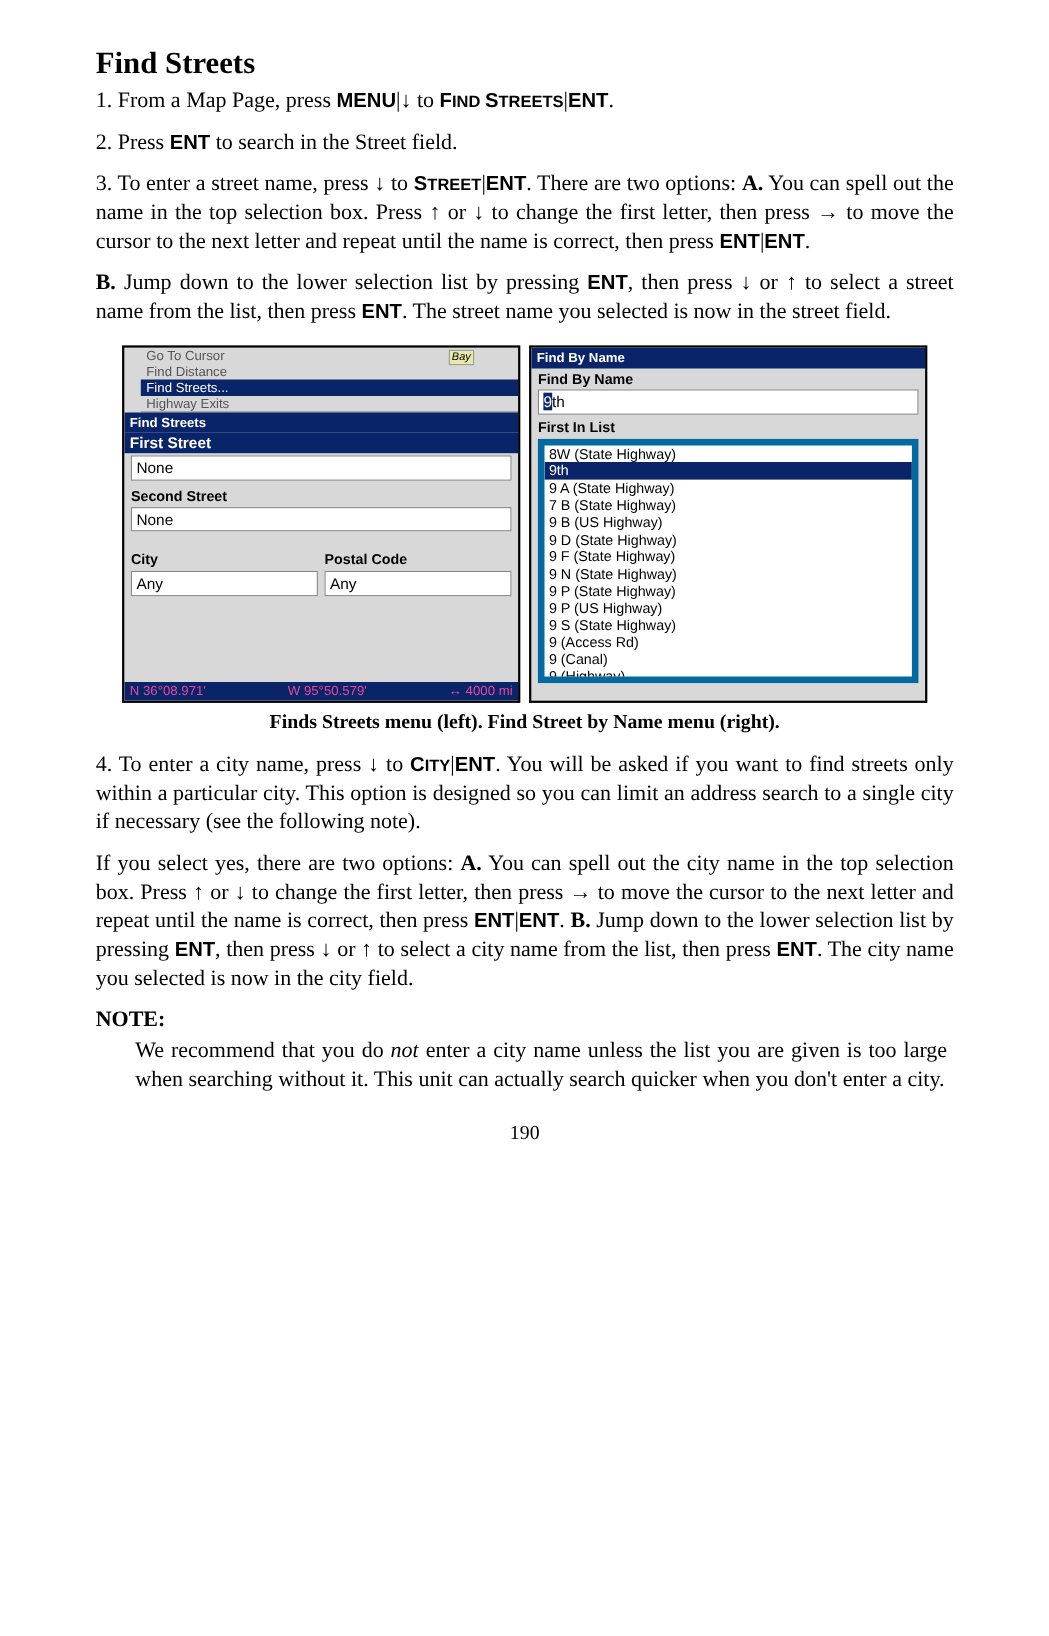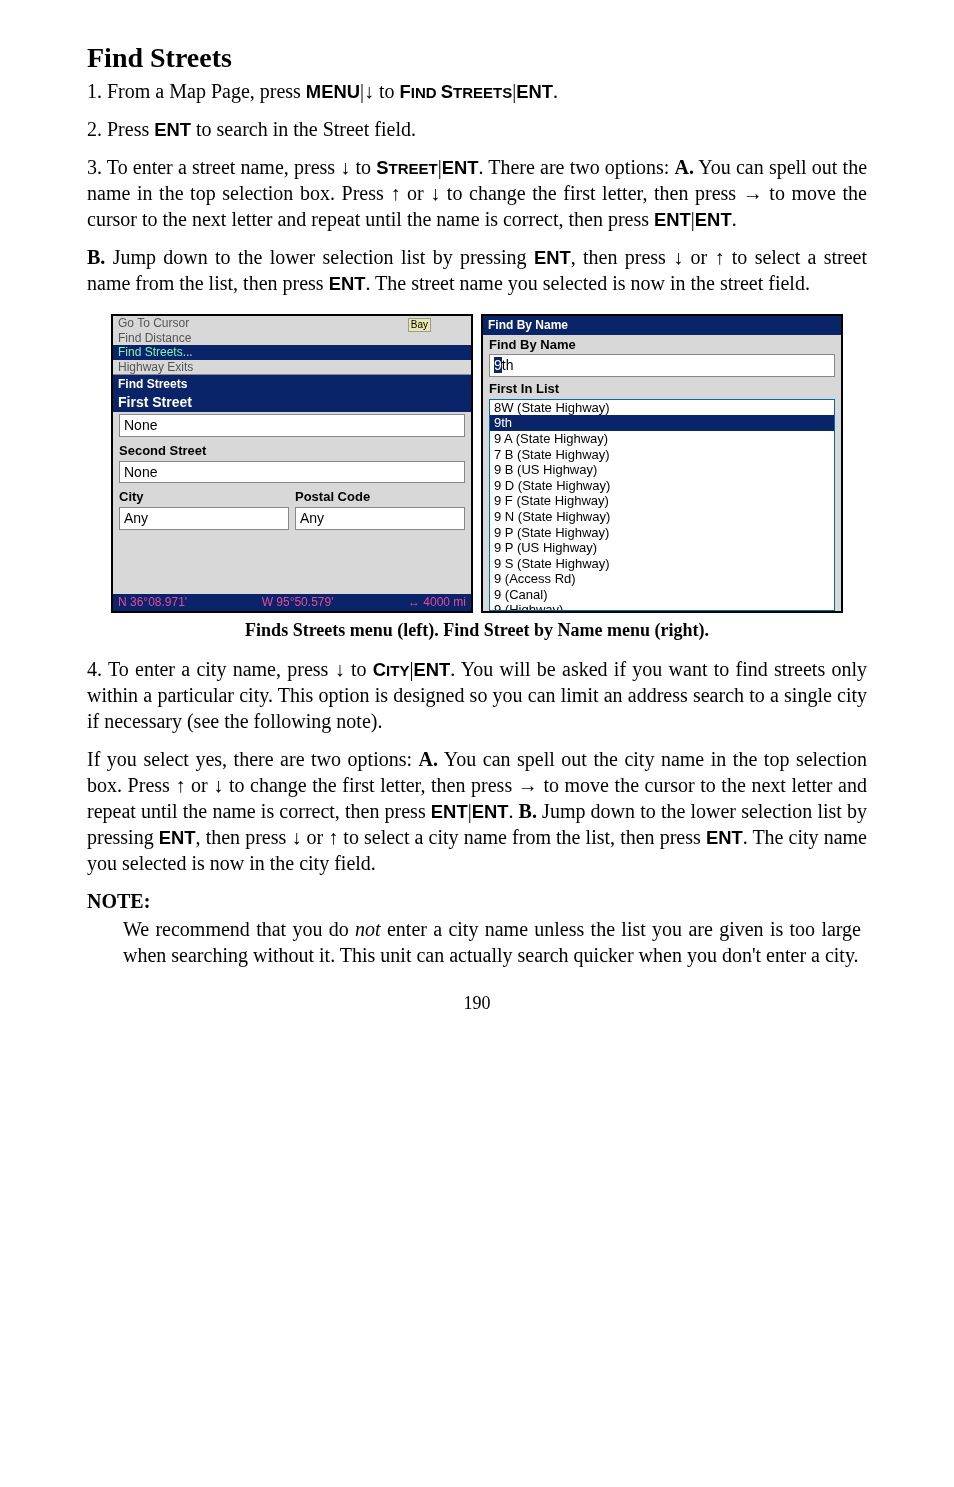--- a/index.html
+++ b/index.html
@@ -72,30 +72,30 @@
     padding: 2px 4px;
     font-size: 14px;
   }
   .panel .input.sel span.hl {
     background: #0a246a;
     color: #fff;
   }
   .panel .label { padding: 2px 6px 0 6px; font-size: 13px; font-weight: bold; }
   .panel .list {
     background: #fff;
-    border: 1px solid #0369a1;
-    margin: 2px 6px 0 6px;
+    border: 6px solid #0369a1;
+    margin: 2px 6px 16px 6px;
     padding: 0;
     font-size: 13px;
     height: 210px;
     overflow: hidden;
   }
   .panel .list .row { padding: 0 4px; white-space: nowrap; }
   .panel .list .row.sel { background: #0a246a; color:#fff; }
-  .panel .row2 { display:flex; gap:6px; margin: 4px 6px; }
+  .panel .row2 { display:flex; gap:6px; margin: 16px 6px; }
   .panel .row2 > div { flex:1; }
   .panel .btn {
     display:inline-block;
     border: 1px solid #888;
     border-top-color:#fff; border-left-color:#fff;
     background:#d8d8d8;
     padding: 4px 10px;
     font-size: 13px;
     text-align:center;
   }
@@ -116,23 +116,23 @@
     margin-left: 36px;
     margin-right: 6px;
     text-align: justify;
   }
   p { margin: 12px 0; text-align: justify; }
   .pageno { text-align:center; font-family:"Georgia",serif; font-size:18px; margin-top:24px; }
   .topmenu {
     font-size: 12px;
     padding: 0 0 0 0;
   }
-  .topmenu .mrow { padding: 0 5px; color:#555; }
-  .topmenu .mrow.sel { background:#0a246a; color:#86efac; }
-  .maphint { position:absolute; top:2px; right:40px; background:#e8e8aa; border:1px solid #999; font-size:10px; padding:0 2px; }
+  .topmenu .mrow { padding: 0 5px; color:#555;margin-left:15px; }
+  .topmenu .mrow.sel { background:#0a246a; color:#ffffff; }
+  .maphint { position:absolute; top:2px; right:40px; background:#e8e8aa; border:1px solid #999; font-size:10px; padding:0 2px;font-style:italic; }
 </style>
 </head>
 <body>
 
 <h2>Find Streets</h2>
 
 <p style="margin-top:0">
   <span>1. From a Map Page, press </span><span class="sans">MENU</span><span>|</span><span class="arrow">↓</span><span> to </span><span class="smallcaps"><span class="first">F</span><span class="rest">IND </span><span class="first">S</span><span class="rest">TREETS</span></span><span>|</span><span class="sans">ENT</span><span>.</span>
 </p>
 

